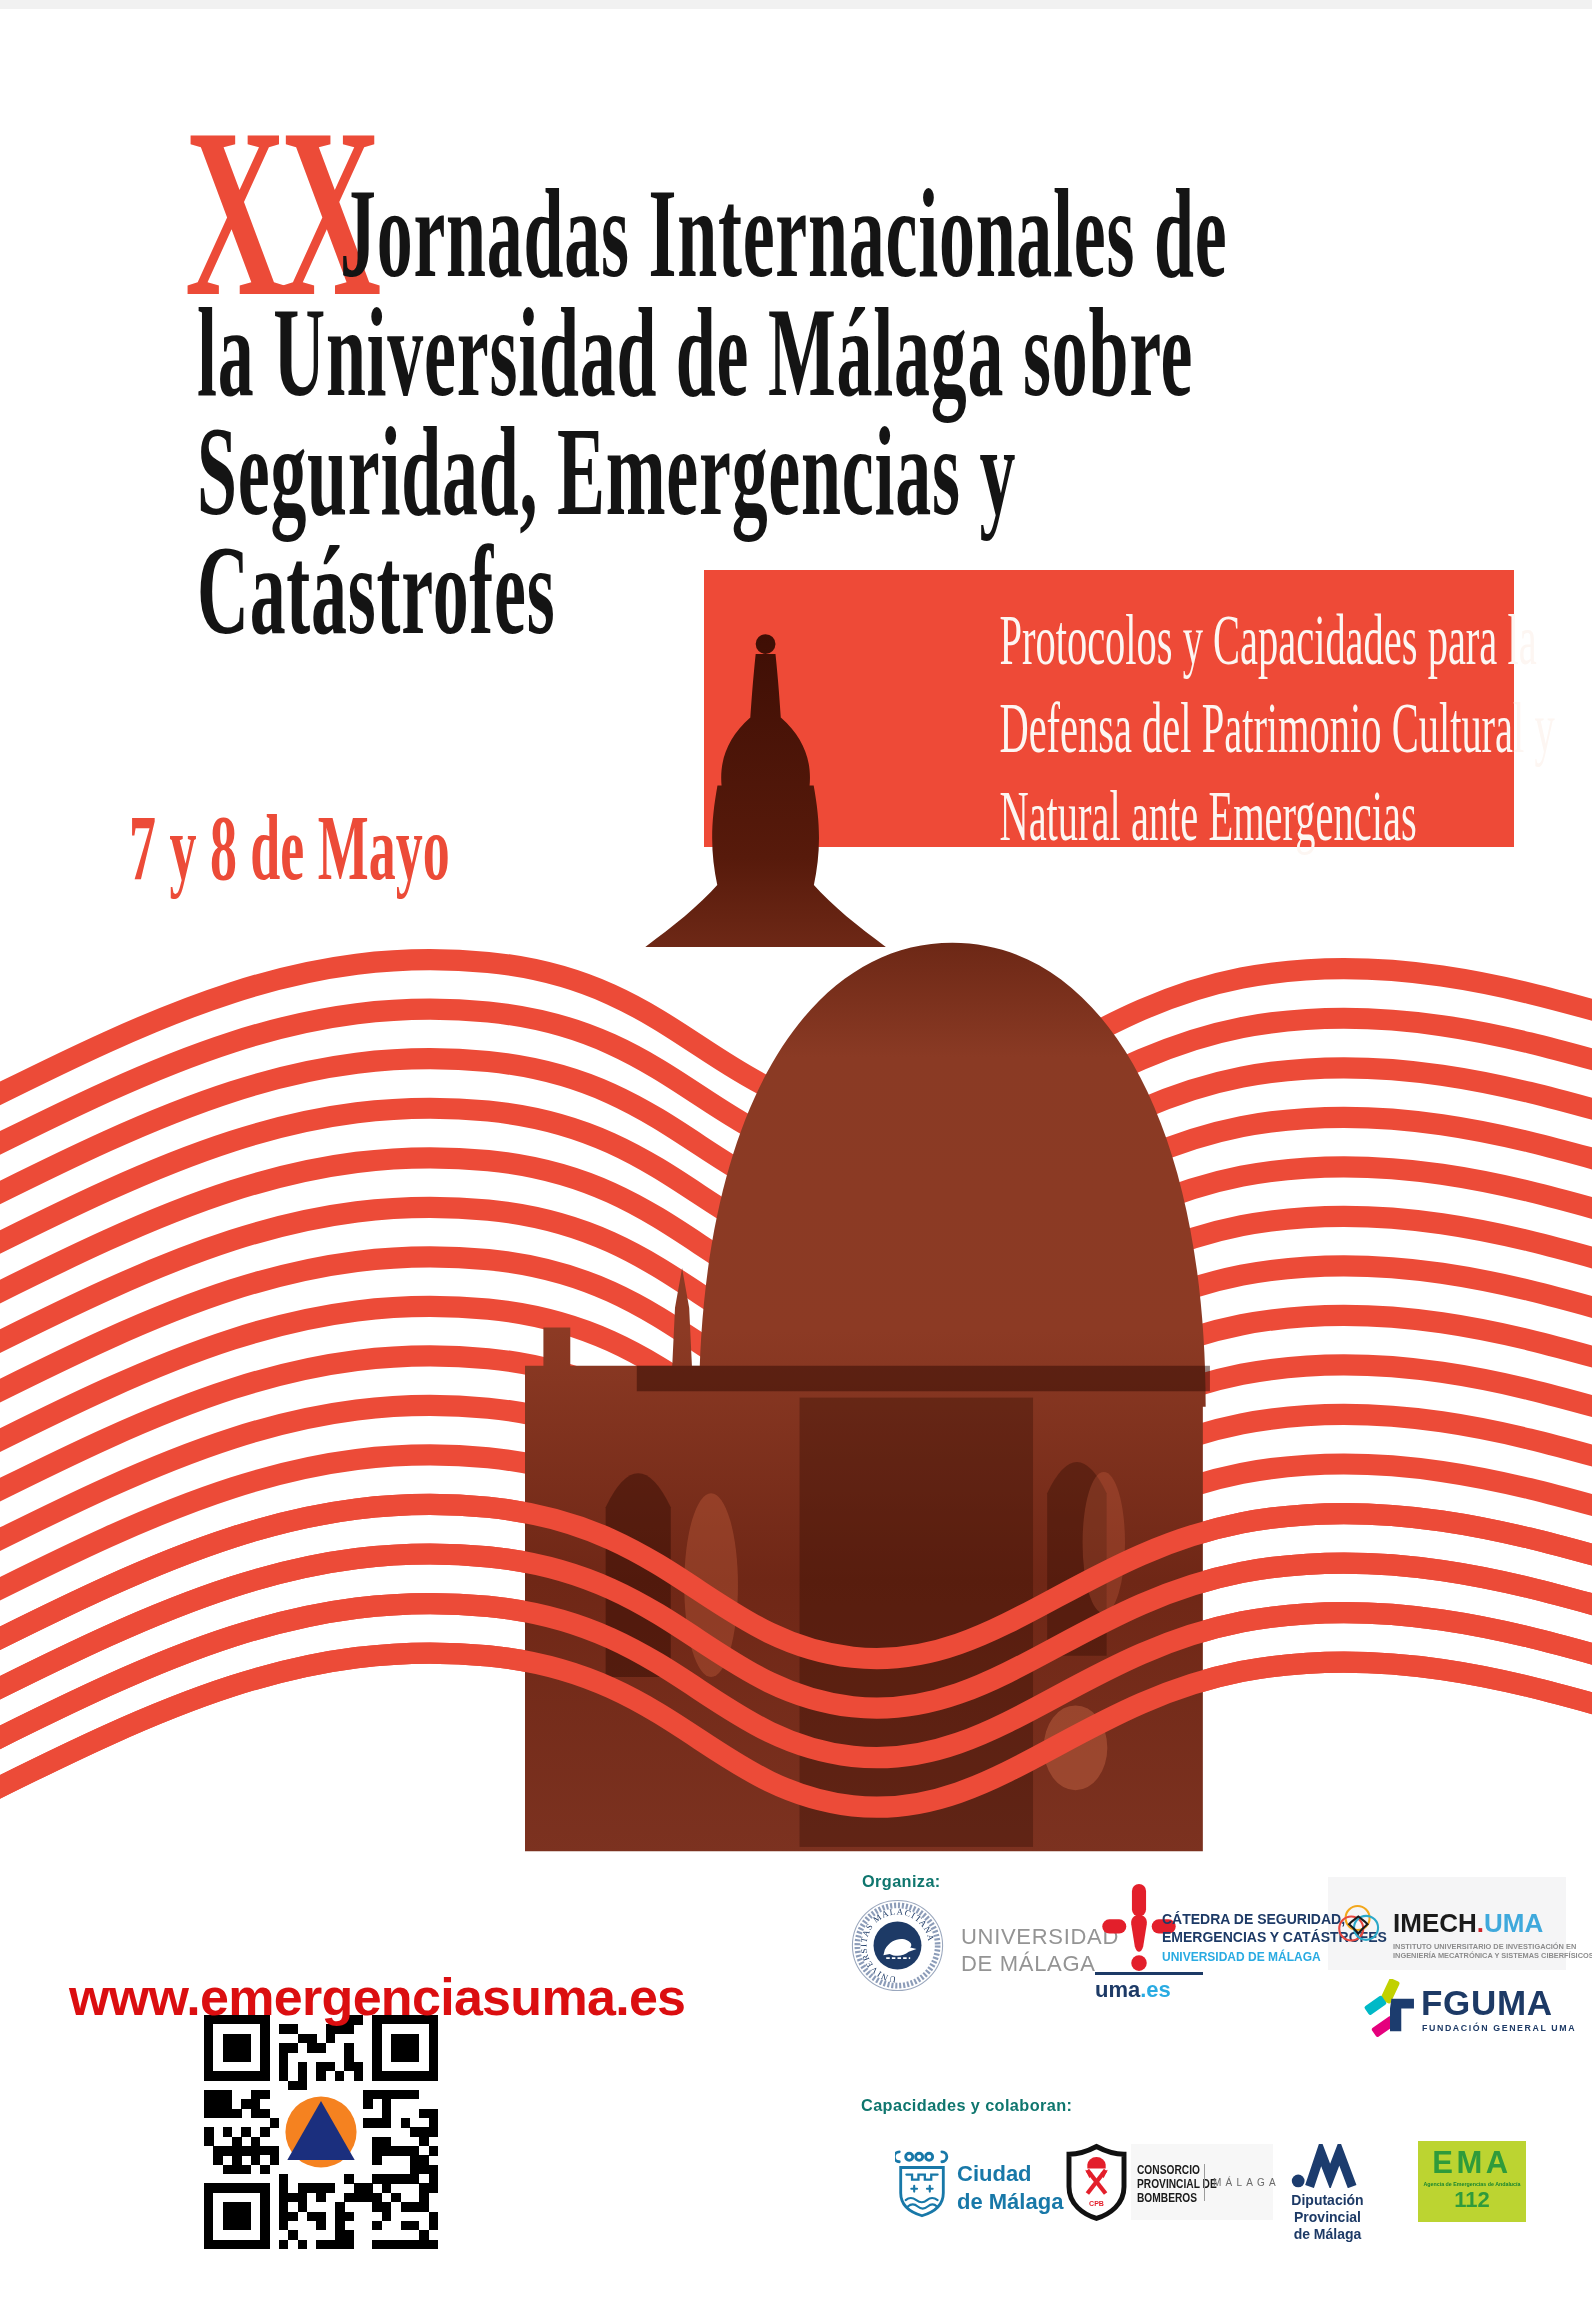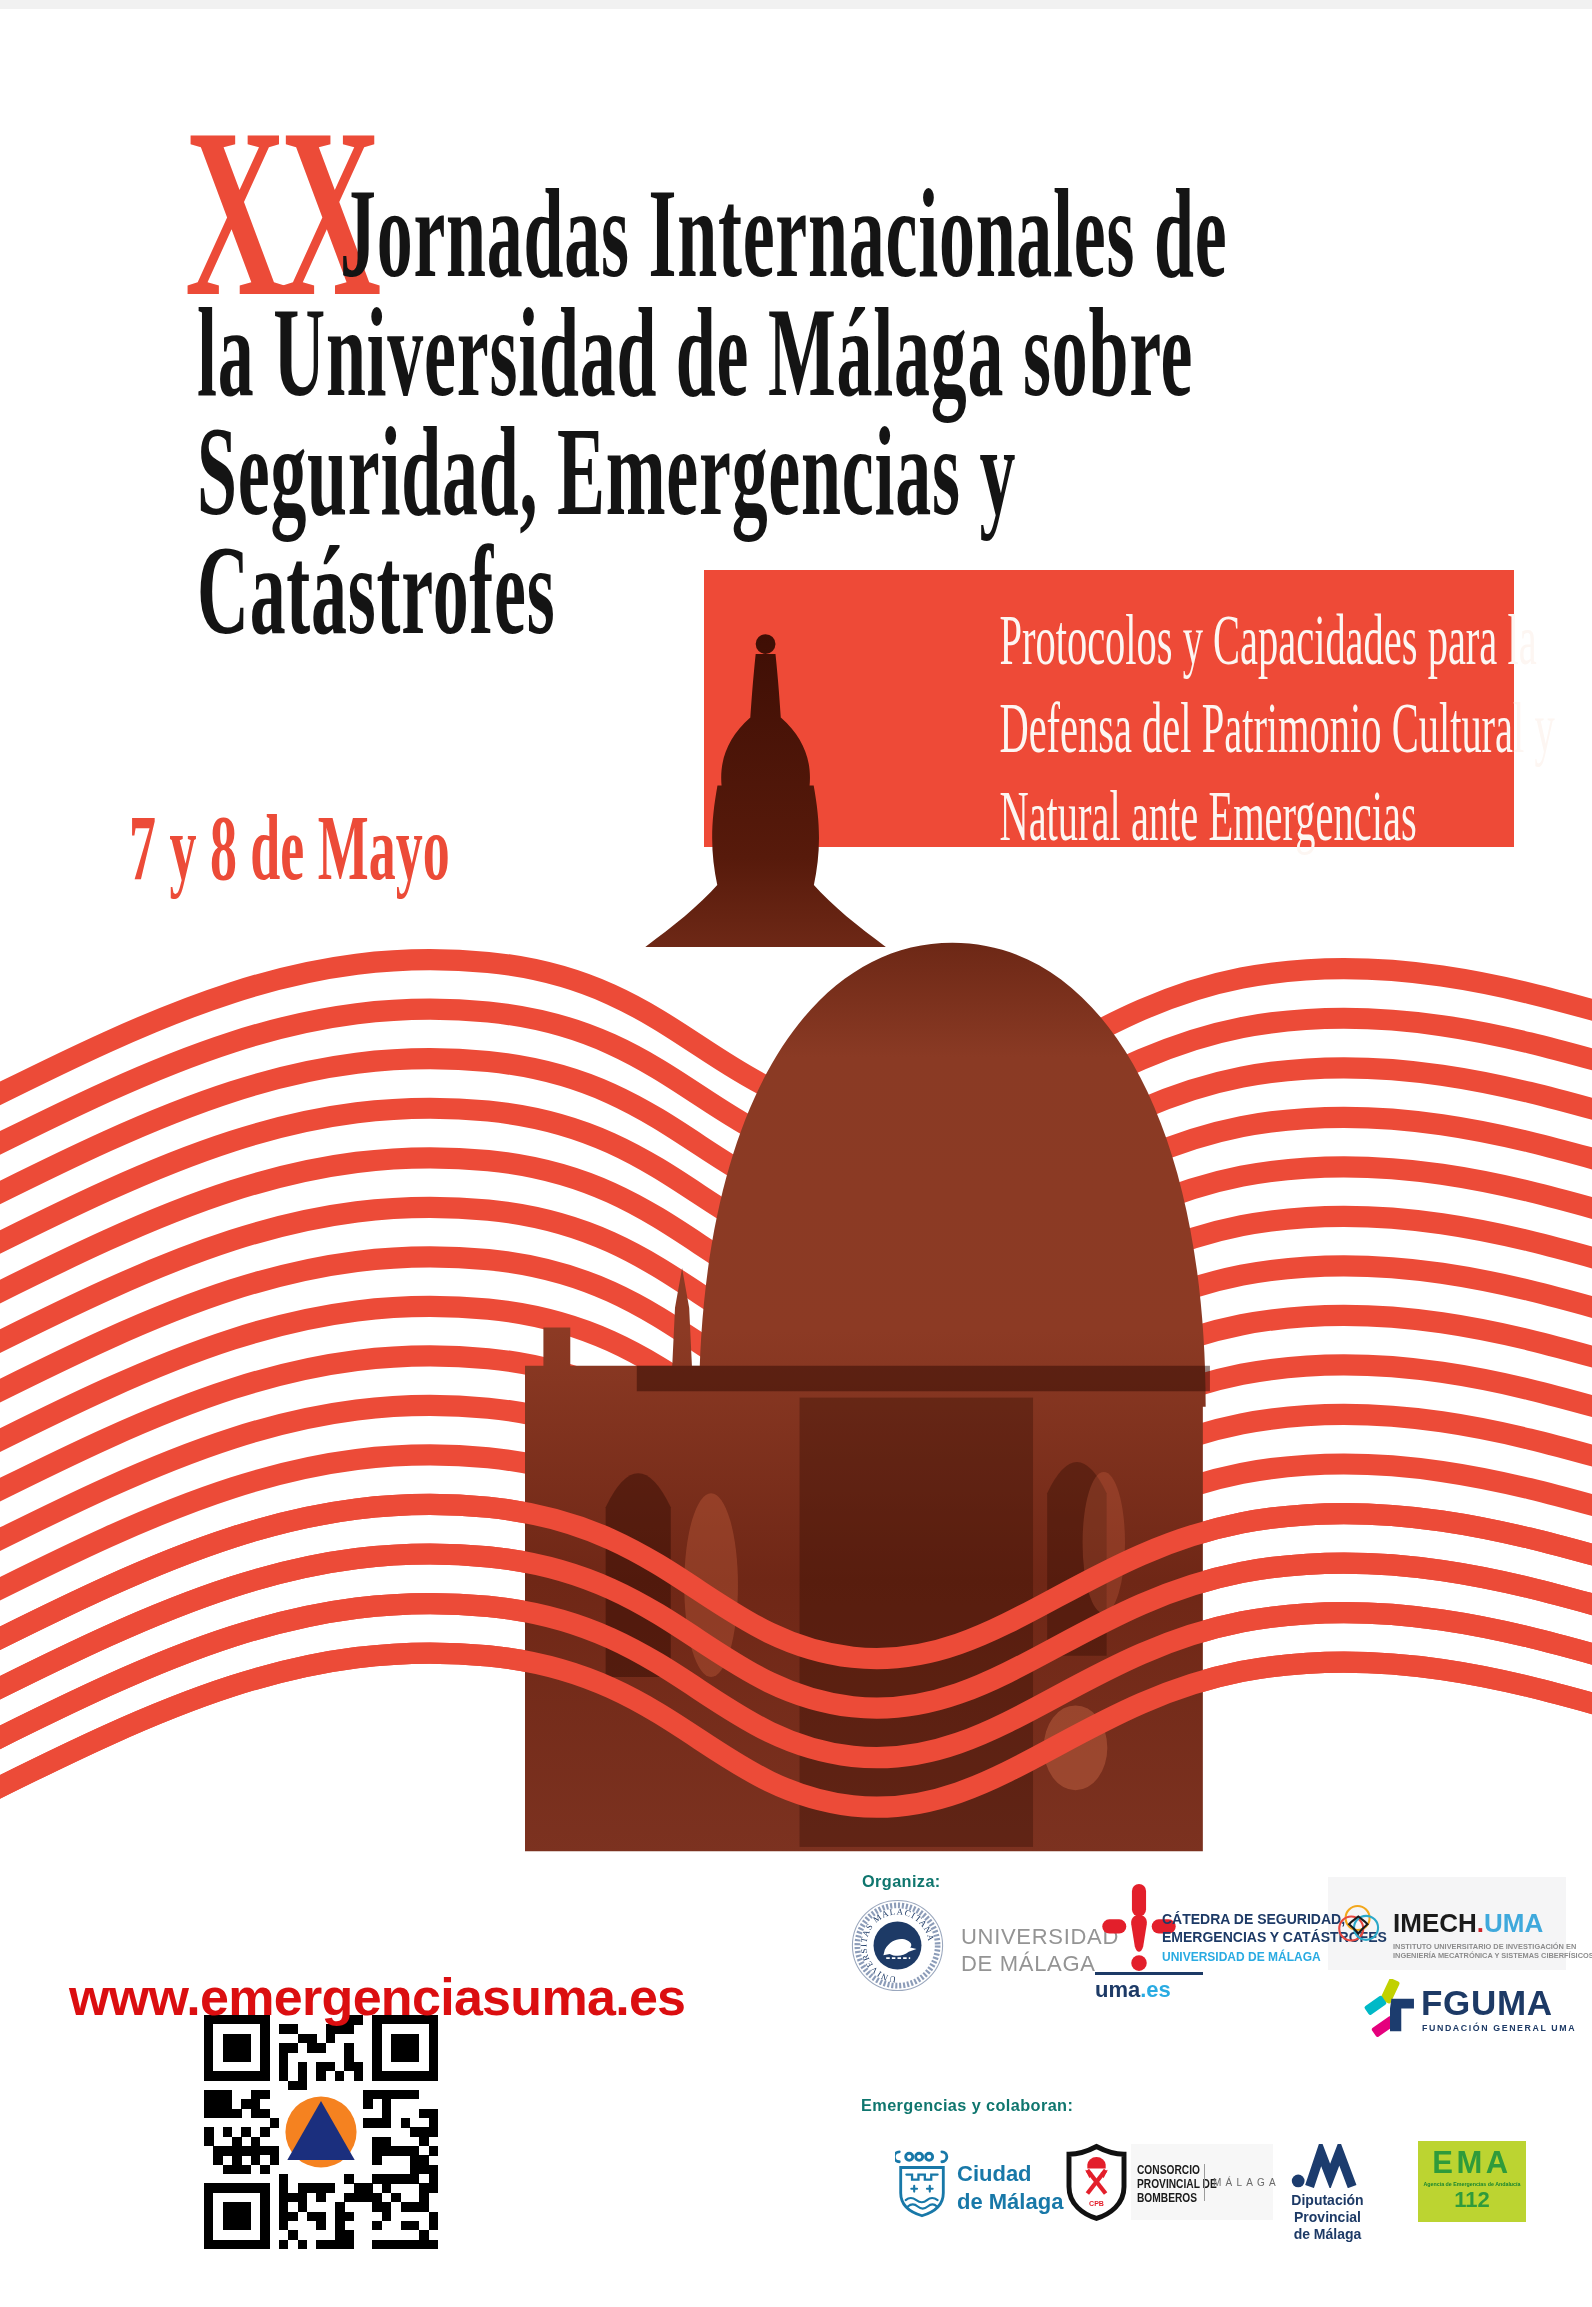--- a/index.html
+++ b/index.html
@@ -387,21 +387,21 @@
 
   <svg class="abs" style="left:1363px;top:1979px;z-index:6;" width="54" height="62" viewBox="0 0 76 88">
     <rect x="30" y="0" width="16" height="34" rx="3" fill="#c1d100" transform="rotate(25 38 17)"></rect>
     <rect x="2" y="30" width="30" height="15" rx="3" fill="#00b9c7" transform="rotate(-35 17 37)"></rect>
     <rect x="12" y="60" width="34" height="15" rx="3" fill="#e5007d" transform="rotate(-35 29 67)"></rect>
     <path d="M40,28 h32 v14 h-18 v32 h-16 v-32 z" fill="#1c3c6e"></path>
   </svg>
   <div class="abs fguma-name" style="left:1421px;top:1983px;z-index:6;text-align:right;">FGUMA</div>
   <div class="abs fguma-sub" style="left:1422px;top:2023px;z-index:6;">FUNDACIÓN GENERAL UMA</div>
 
-  <div class="abs sec-label" style="left:861px;top:2096px;">Emergencias y colaboran:</div>
+  <div class="abs sec-label" style="left:861px;top:2096px;">Capacidades y colaboran:</div>
 
   <svg class="abs" style="left:895px;top:2149px;z-index:6;" width="54" height="71" viewBox="0 0 76 100">
     <g stroke="#1878a8" fill="none" stroke-width="4" stroke-linecap="round">
       <path d="M6,4 a7,7 0 0 0 0,14"></path>
       <circle cx="20" cy="11" r="5"></circle>
         <circle cx="34" cy="11" r="5"></circle>
         <circle cx="48" cy="11" r="5"></circle>
       <path d="M66,4 a7,7 0 0 1 0,14"></path>
       <path d="M8,26 h60 v36 c0,17 -13,27 -30,32 c-17,-5 -30,-15 -30,-32 z"></path>
       <path d="M16,36 h8 v7 h9 v-7 h9 v7 h9 v-7 h9" stroke-width="3.2"></path>

